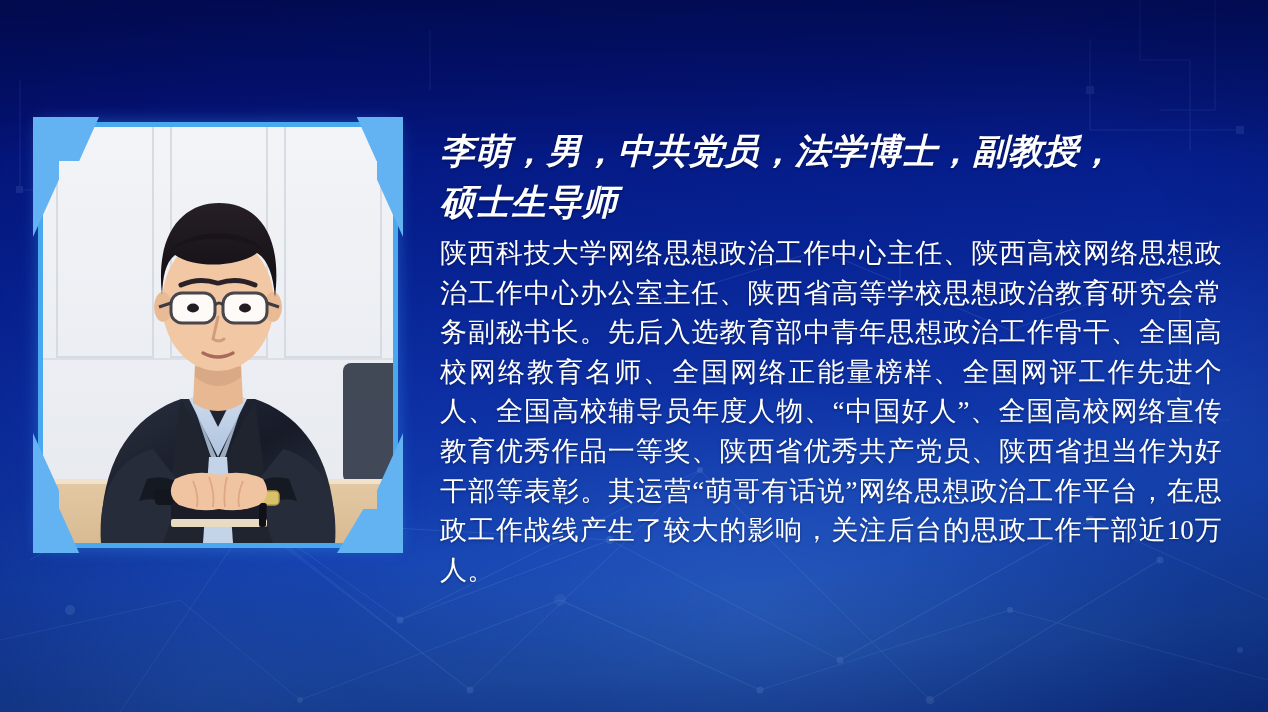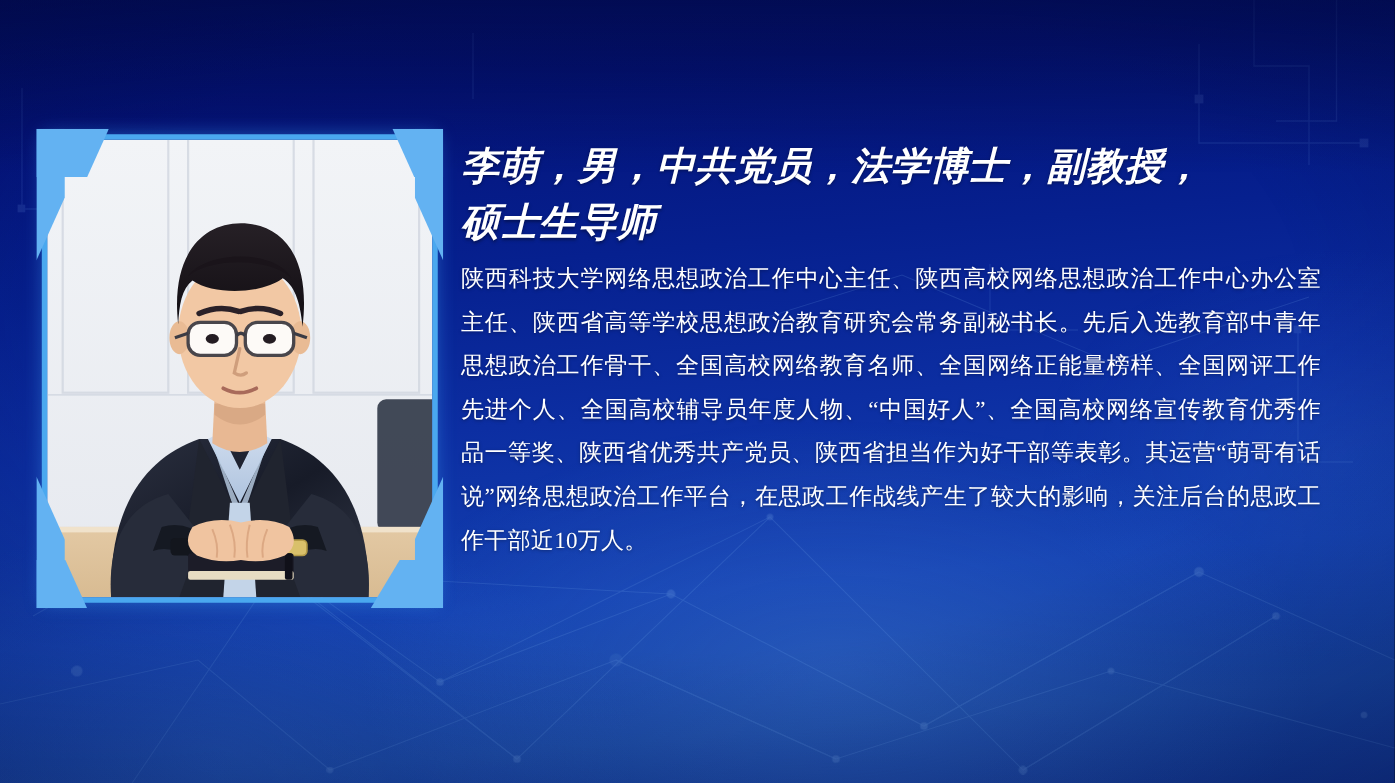--- a/index.html
+++ b/index.html
@@ -80,39 +80,39 @@
   .corner.tl2, .corner.bl2 { width: 26px; height: 120px; }
   .corner.tl2 { left: -5px; top: -5px; clip-path: polygon(0 0, 100% 0, 100% 52%, 0 100%); }
   .corner.bl2 { left: -5px; bottom: -5px; clip-path: polygon(0 0, 100% 48%, 100% 100%, 0 100%); }
   .corner.tr2, .corner.br2 { width: 26px; height: 120px; }
   .corner.tr2 { right: -5px; top: -5px; clip-path: polygon(0 0, 100% 0, 100% 100%, 0 52%); }
   .corner.br2 { right: -5px; bottom: -5px; clip-path: polygon(0 48%, 100% 0, 100% 100%, 0 100%); }
 
   
   #text-col {
     position: absolute;
-    left: 419px;
+    left: 440px;
     top: 126px;
     width: 782px;
   }
   #headline {
     color: #ffffff;
     font-size: 35px;
     line-height: 51px;
     letter-spacing: .5px;
     font-weight: 700;
     font-style: italic;
     font-family: "Liberation Serif", "DejaVu Serif", serif;
     text-shadow: 0 1px 3px rgba(0,0,0,.40);
     margin: 0 0 6px 0;
     white-space: pre-line;
   }
   #bio {
     color: #ffffff;
-    font-size: 21px;
+    font-size: 27px;
     line-height: 39.6px;
     letter-spacing: .2px;
     text-shadow: 0 1px 3px rgba(0,0,0,.38);
     text-align: justify;
     text-justify: inter-character;
     margin: 0;
   }
 </style>
 </head>
 <body>

